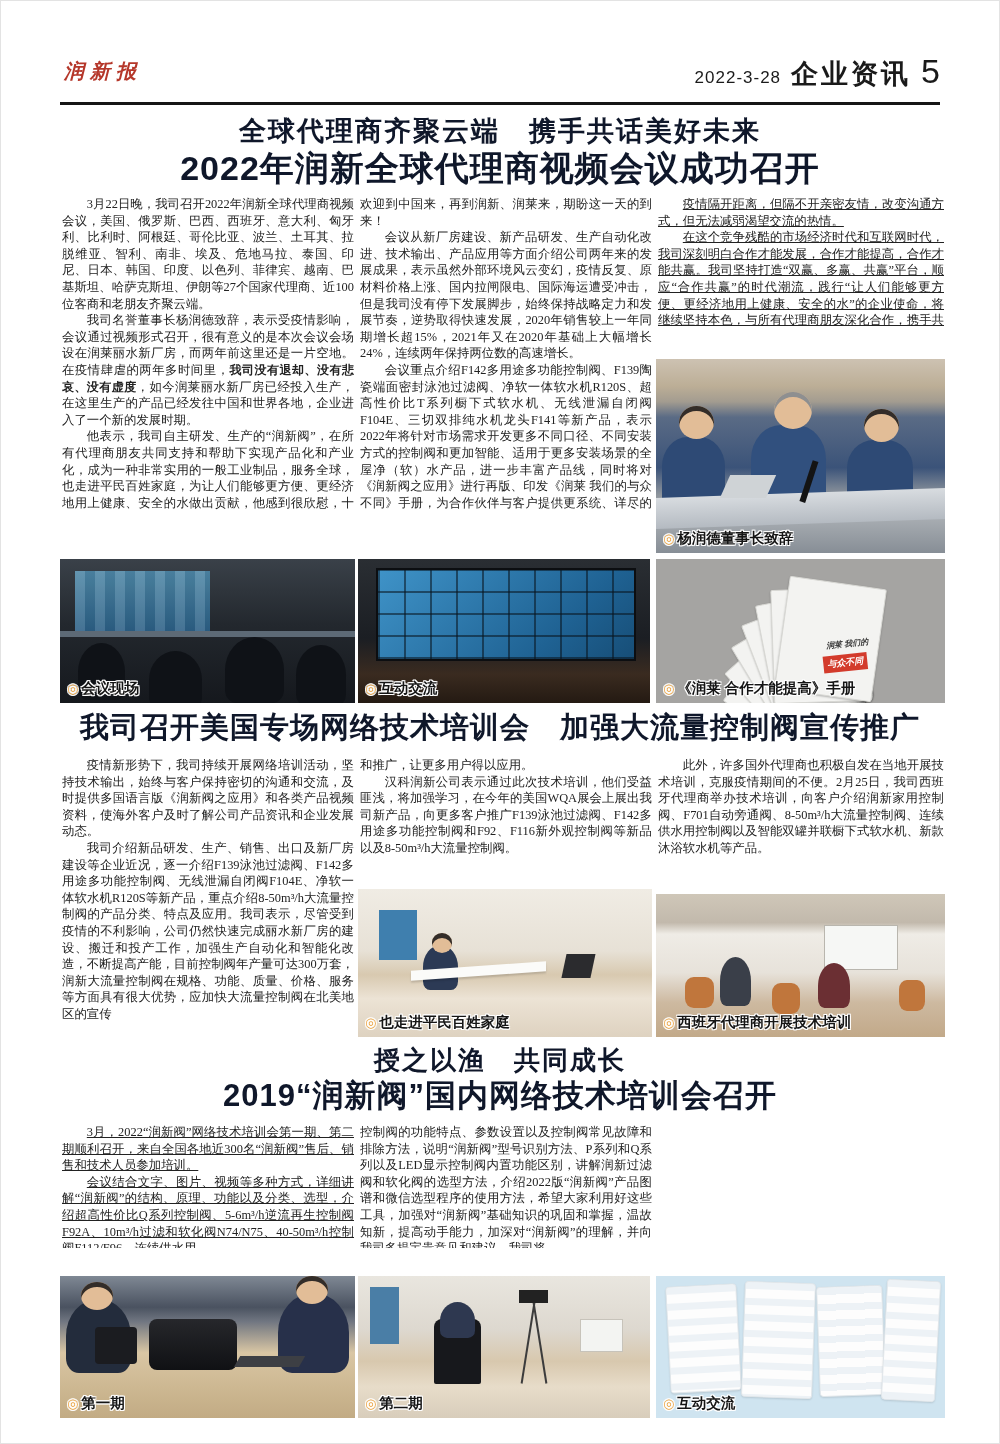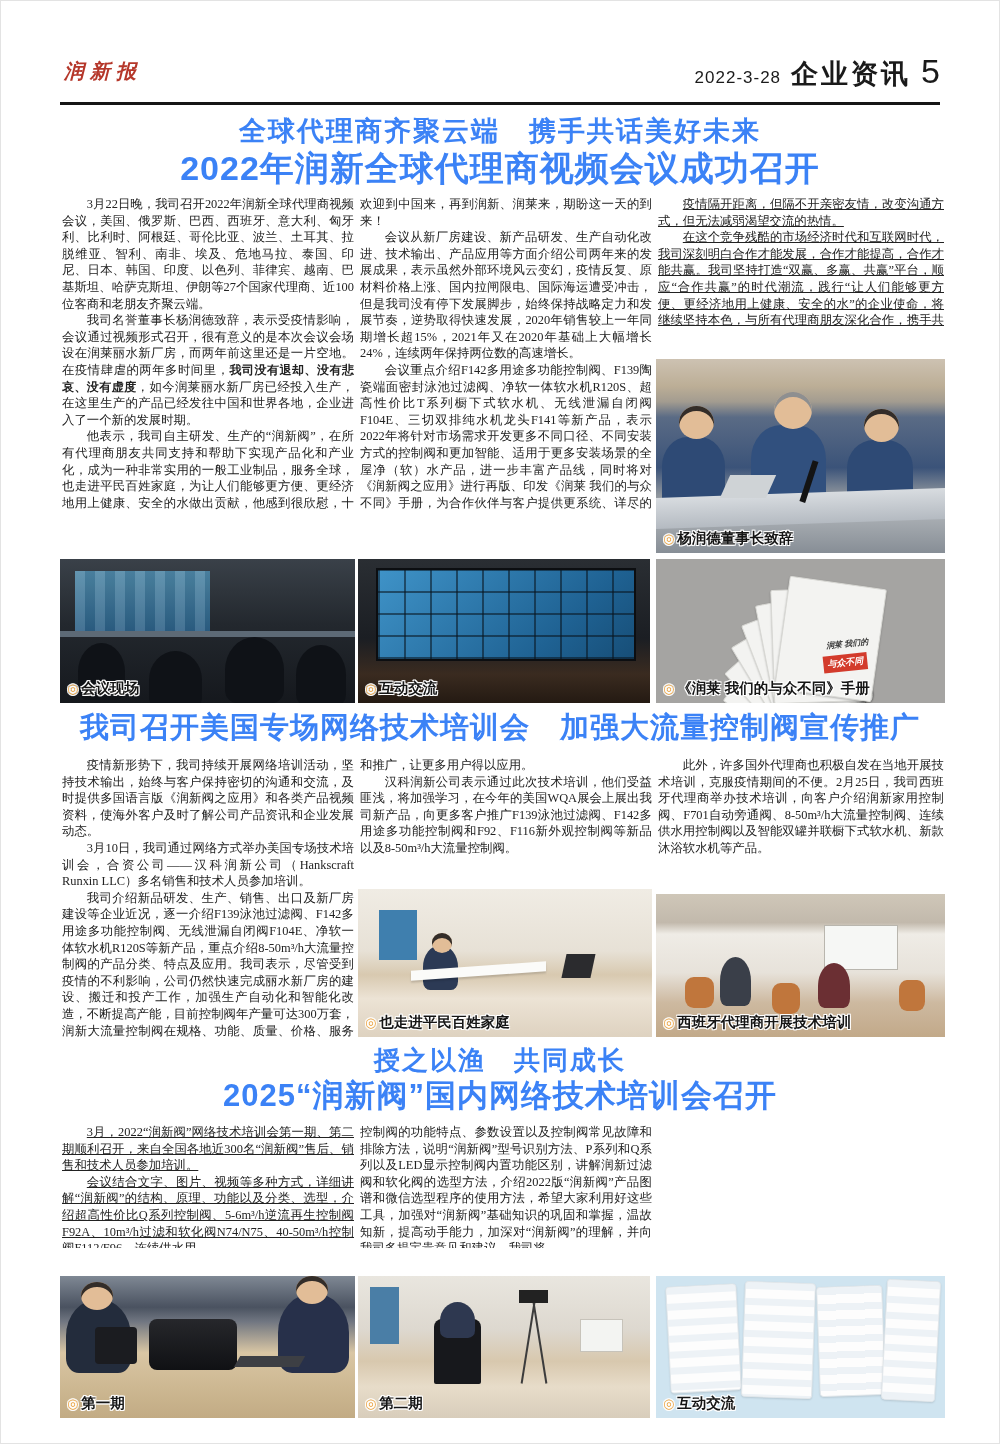--- a/index.html
+++ b/index.html
@@ -9,21 +9,21 @@
   
   .masthead{position:absolute;left:64px;top:58px;font-size:20px;font-weight:bold;
             font-style:italic;color:#b5372a;letter-spacing:6px;font-family:"DejaVu Serif",serif;}
   .header-meta{position:absolute;right:60px;top:52px;display:flex;align-items:baseline;gap:10px;
                font-family:"Liberation Sans","DejaVu Sans",sans-serif;color:#1a1a1a;}
   .header-date{font-size:17px;letter-spacing:1px;}
   .header-section{font-size:27px;letter-spacing:3px;font-weight:700;font-family:"Liberation Serif",serif;}
   .header-page{font-size:34px;font-weight:400;}
   .header-rule{position:absolute;left:60px;top:102px;width:880px;height:3px;background:#151515;}
   
-  .hl{position:absolute;left:0;width:100%;text-align:center;font-weight:700;color:#3b82f6;
+  .hl{position:absolute;left:0;width:100%;text-align:center;font-weight:700;color:#0f172a;
       font-family:"Liberation Sans","DejaVu Sans",sans-serif;}
   .a1-kicker{top:113px;font-size:27px;letter-spacing:2px;}
   .a1-headline{top:146px;font-size:34px;letter-spacing:1px;}
   .a2-headline{top:708px;font-size:29px;letter-spacing:1px;}
   .a3-kicker{top:1043px;font-size:26px;letter-spacing:2px;}
   .a3-headline{top:1075px;font-size:31px;letter-spacing:1px;}
   
   .col{position:absolute;width:292px;font-size:12.4px;line-height:16.6px;text-align:justify;
        overflow:hidden;color:#222;}
   .col p{margin:0;text-indent:2em;}
@@ -165,28 +165,27 @@
     <i class="card" style="transform:rotate(-53deg);"></i>
     <i class="card" style="transform:rotate(-42deg);"></i>
     <i class="card" style="transform:rotate(-31deg);"></i>
     <i class="card" style="transform:rotate(-21deg);"></i>
     <i class="card" style="transform:rotate(-11deg);"></i>
     <i class="card" style="transform:rotate(-2deg);"></i>
     <i class="card" style="transform:rotate(8deg);">
       <span class="card-title">润莱 我们的</span>
       <span class="badge">与众不同</span>
     </i>
-    <div class="cap"><span class="cico">◎</span><span>《润莱 我们的与众不同》手册</span></div>
+    <div class="cap"><span class="cico">◎</span><span>《润莱 合作才能提高》手册</span></div>
   </div>
 
   <div class="hl a2-headline">我司召开美国专场网络技术培训会　加强大流量控制阀宣传推广</div>
 
   <div class="col a2c1">
     <p>疫情新形势下，我司持续开展网络培训活动，坚持技术输出，始终与客户保持密切的沟通和交流，及时提供多国语言版《润新阀之应用》和各类产品视频资料，使海外客户及时了解公司产品资讯和企业发展动态。</p>
-    <p>3月10日，我司通过网络方式举办美国专场技术培训会，合资公司——汉科润新公司（Hankscraft Runxin LLC）多名销售和技术人员参加培训。</p>
     <p>我司介绍新品研发、生产、销售、出口及新厂房建设等企业近况，逐一介绍F139泳池过滤阀、F142多用途多功能控制阀、无线泄漏自闭阀F104E、净软一体软水机R120S等新产品，重点介绍8-50m³/h大流量控制阀的产品分类、特点及应用。我司表示，尽管受到疫情的不利影响，公司仍然快速完成丽水新厂房的建设、搬迁和投产工作，加强生产自动化和智能化改造，不断提高产能，目前控制阀年产量可达300万套，润新大流量控制阀在规格、功能、质量、价格、服务等方面具有很大优势，应加快大流量控制阀在北美地区的宣传</p>
   </div>
   <div class="col a2c2">
     <p class="noind">和推广，让更多用户得以应用。</p>
     <p>汉科润新公司表示通过此次技术培训，他们受益匪浅，将加强学习，在今年的美国WQA展会上展出我司新产品，向更多客户推广F139泳池过滤阀、F142多用途多功能控制阀和F92、F116新外观控制阀等新品以及8-50m³/h大流量控制阀。</p>
   </div>
   <div class="col a2c3">
     <p>此外，许多国外代理商也积极自发在当地开展技术培训，克服疫情期间的不便。2月25日，我司西班牙代理商举办技术培训，向客户介绍润新家用控制阀、F701自动旁通阀、8-50m³/h大流量控制阀、连续供水用控制阀以及智能双罐并联橱下式软水机、新款沐浴软水机等产品。</p>
   </div>
 
@@ -203,21 +202,21 @@
     <i class="screen"></i>
     <i class="chair" style="left:10%;top:58%;width:10%;height:22%;"></i>
     <i class="chair" style="left:40%;top:62%;width:10%;height:22%;"></i>
     <i class="chair" style="left:84%;top:60%;width:9%;height:22%;"></i>
     <i class="sil" style="left:22%;top:44%;width:11%;height:34%;background:#3a3f49;"></i>
     <i class="sil" style="left:56%;top:48%;width:11%;height:32%;background:#6b2f33;"></i>
     <div class="cap"><span class="cico">◎</span><span>西班牙代理商开展技术培训</span></div>
   </div>
 
   <div class="hl a3-kicker">授之以渔　共同成长</div>
-  <div class="hl a3-headline">2025“润新阀”国内网络技术培训会召开</div>
+  <div class="hl a3-headline">2019“润新阀”国内网络技术培训会召开</div>
 
   <div class="col a3c1">
     <p>3月，2022“润新阀”网络技术培训会第一期、第二期顺利召开，来自全国各地近300名“润新阀”售后、销售和技术人员参加培训。</p>
     <p>会议结合文字、图片、视频等多种方式，详细讲解“润新阀”的结构、原理、功能以及分类、选型，介绍超高性价比Q系列控制阀、5-6m³/h逆流再生控制阀F92A、10m³/h过滤和软化阀N74/N75、40-50m³/h控制阀F112/F96、连续供水用</p>
   </div>
   <div class="col a3c2">
     <p class="noind">控制阀的功能特点、参数设置以及控制阀常见故障和排除方法，说明“润新阀”型号识别方法、P系列和Q系列以及LED显示控制阀内置功能区别，讲解润新过滤阀和软化阀的选型方法，介绍2022版“润新阀”产品图谱和微信选型程序的使用方法，希望大家利用好这些工具，加强对“润新阀”基础知识的巩固和掌握，温故知新，提高动手能力，加深对“润新阀”的理解，并向我司多提宝贵意见和建议，我司将</p>
   </div>
 
   <div class="photo p-one">

